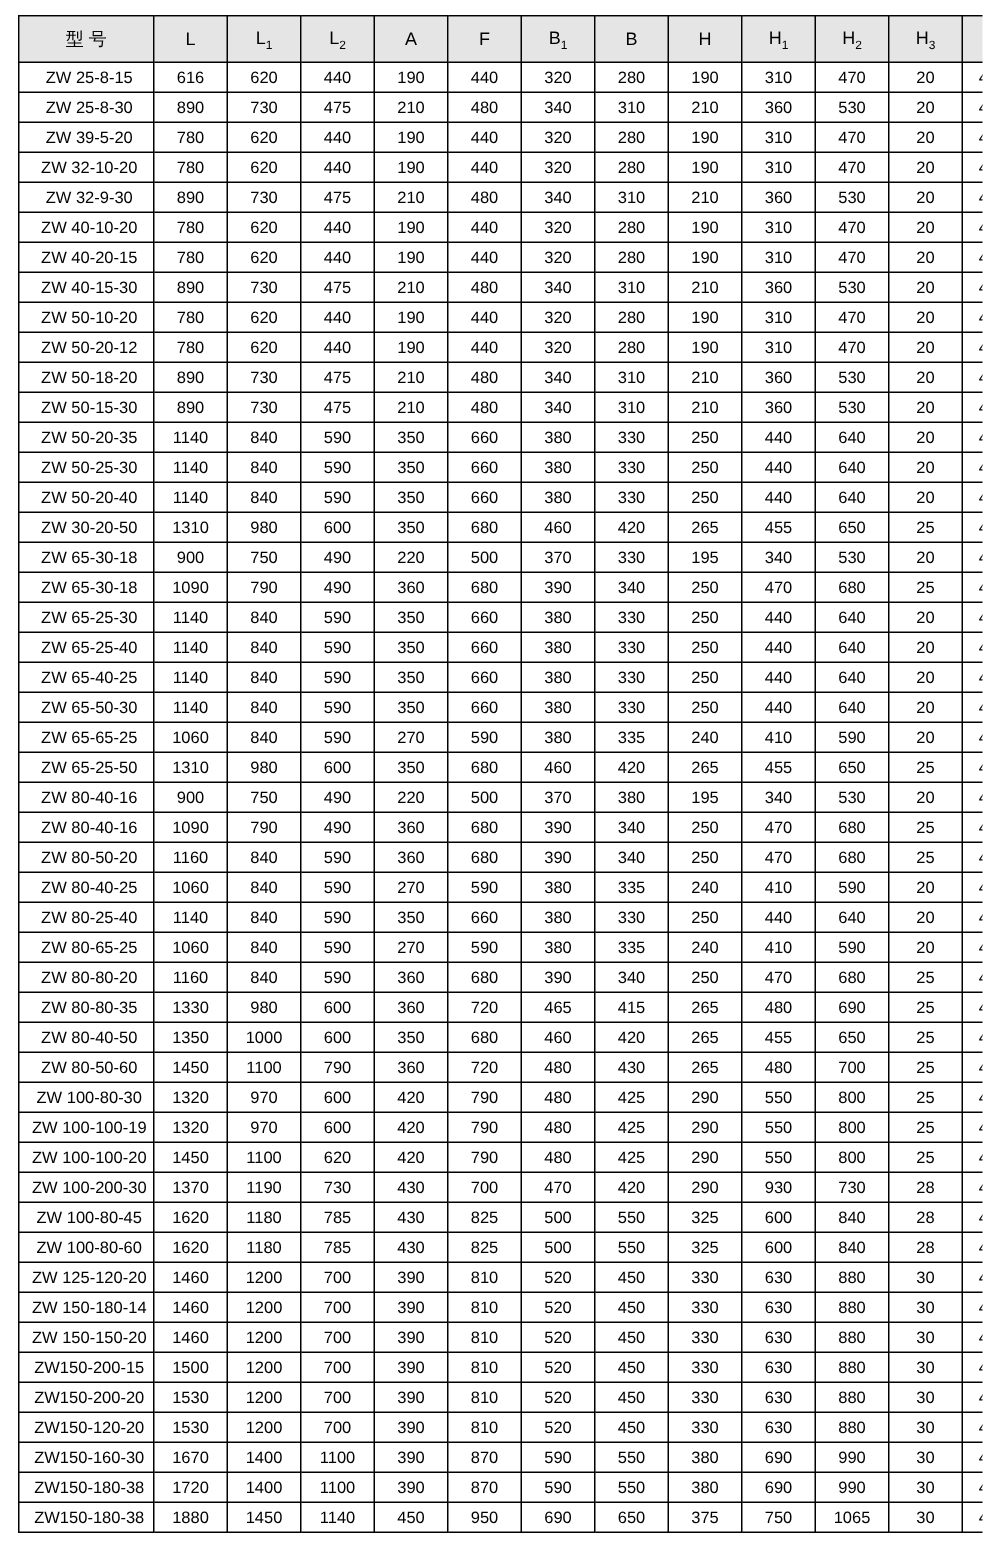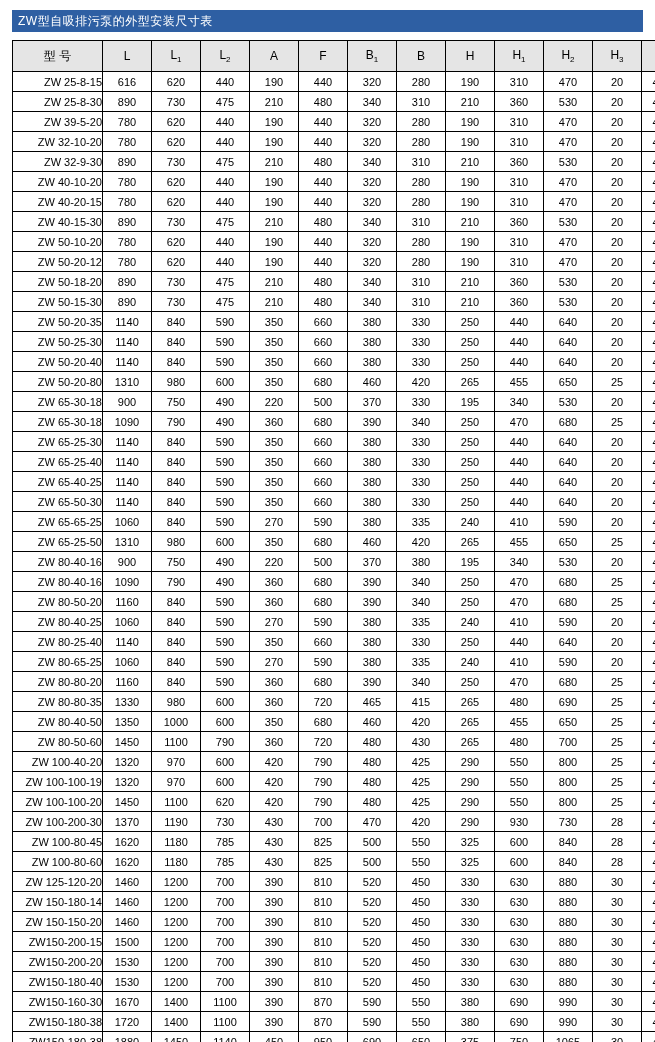--- a/index.html
+++ b/index.html
@@ -47,37 +47,36 @@
     white-space: nowrap;
     overflow: hidden;
   }
   table.spec thead th {
     height: 30px;
     font-size: 12px;
     font-weight: normal;
     background: #e5e5e5;
   }
   table.spec td.model {
-    text-align: right;
+    text-align: center;
     padding-left: 4px;
     font-size: 11px;
   }
   .sub {
     font-size: 8px;
     vertical-align: sub;
   }
   col.c-model { width: 90px; }
   col.c-num   { width: 49px; }
   col.c-last  { width: 54px; }
 </style>
 </head>
 <body>
 
 <div class="page">
-  <div class="title-bar">ZW型自吸排污泵的外型安装尺寸表</div>
 
   <table class="spec">
     <colgroup>
       <col class="c-model">
       <col class="c-num">
         <col class="c-num">
         <col class="c-num">
         <col class="c-num">
       <col class="c-num">
         <col class="c-num">
@@ -325,21 +324,21 @@
           <td>660</td>
           <td>380</td>
           <td>330</td>
           <td>250</td>
           <td>440</td>
           <td>640</td>
           <td>20</td>
           <td>4×φ16</td>
         </tr>
         <tr>
-          <td class="model">ZW 50-20-80</td>
+          <td class="model">ZW 30-20-50</td>
           <td>1310</td>
           <td>980</td>
           <td>600</td>
           <td>350</td>
           <td>680</td>
           <td>460</td>
           <td>420</td>
           <td>265</td>
           <td>455</td>
           <td>650</td>
@@ -610,21 +609,21 @@
           <td>720</td>
           <td>480</td>
           <td>430</td>
           <td>265</td>
           <td>480</td>
           <td>700</td>
           <td>25</td>
           <td>4×φ20</td>
         </tr>
         <tr>
-          <td class="model">ZW 100-40-20</td>
+          <td class="model">ZW 100-80-30</td>
           <td>1320</td>
           <td>970</td>
           <td>600</td>
           <td>420</td>
           <td>790</td>
           <td>480</td>
           <td>425</td>
           <td>290</td>
           <td>550</td>
           <td>800</td>
@@ -775,21 +774,21 @@
           <td>810</td>
           <td>520</td>
           <td>450</td>
           <td>330</td>
           <td>630</td>
           <td>880</td>
           <td>30</td>
           <td>4×φ20</td>
         </tr>
         <tr>
-          <td class="model">ZW150-180-40</td>
+          <td class="model">ZW150-120-20</td>
           <td>1530</td>
           <td>1200</td>
           <td>700</td>
           <td>390</td>
           <td>810</td>
           <td>520</td>
           <td>450</td>
           <td>330</td>
           <td>630</td>
           <td>880</td>

